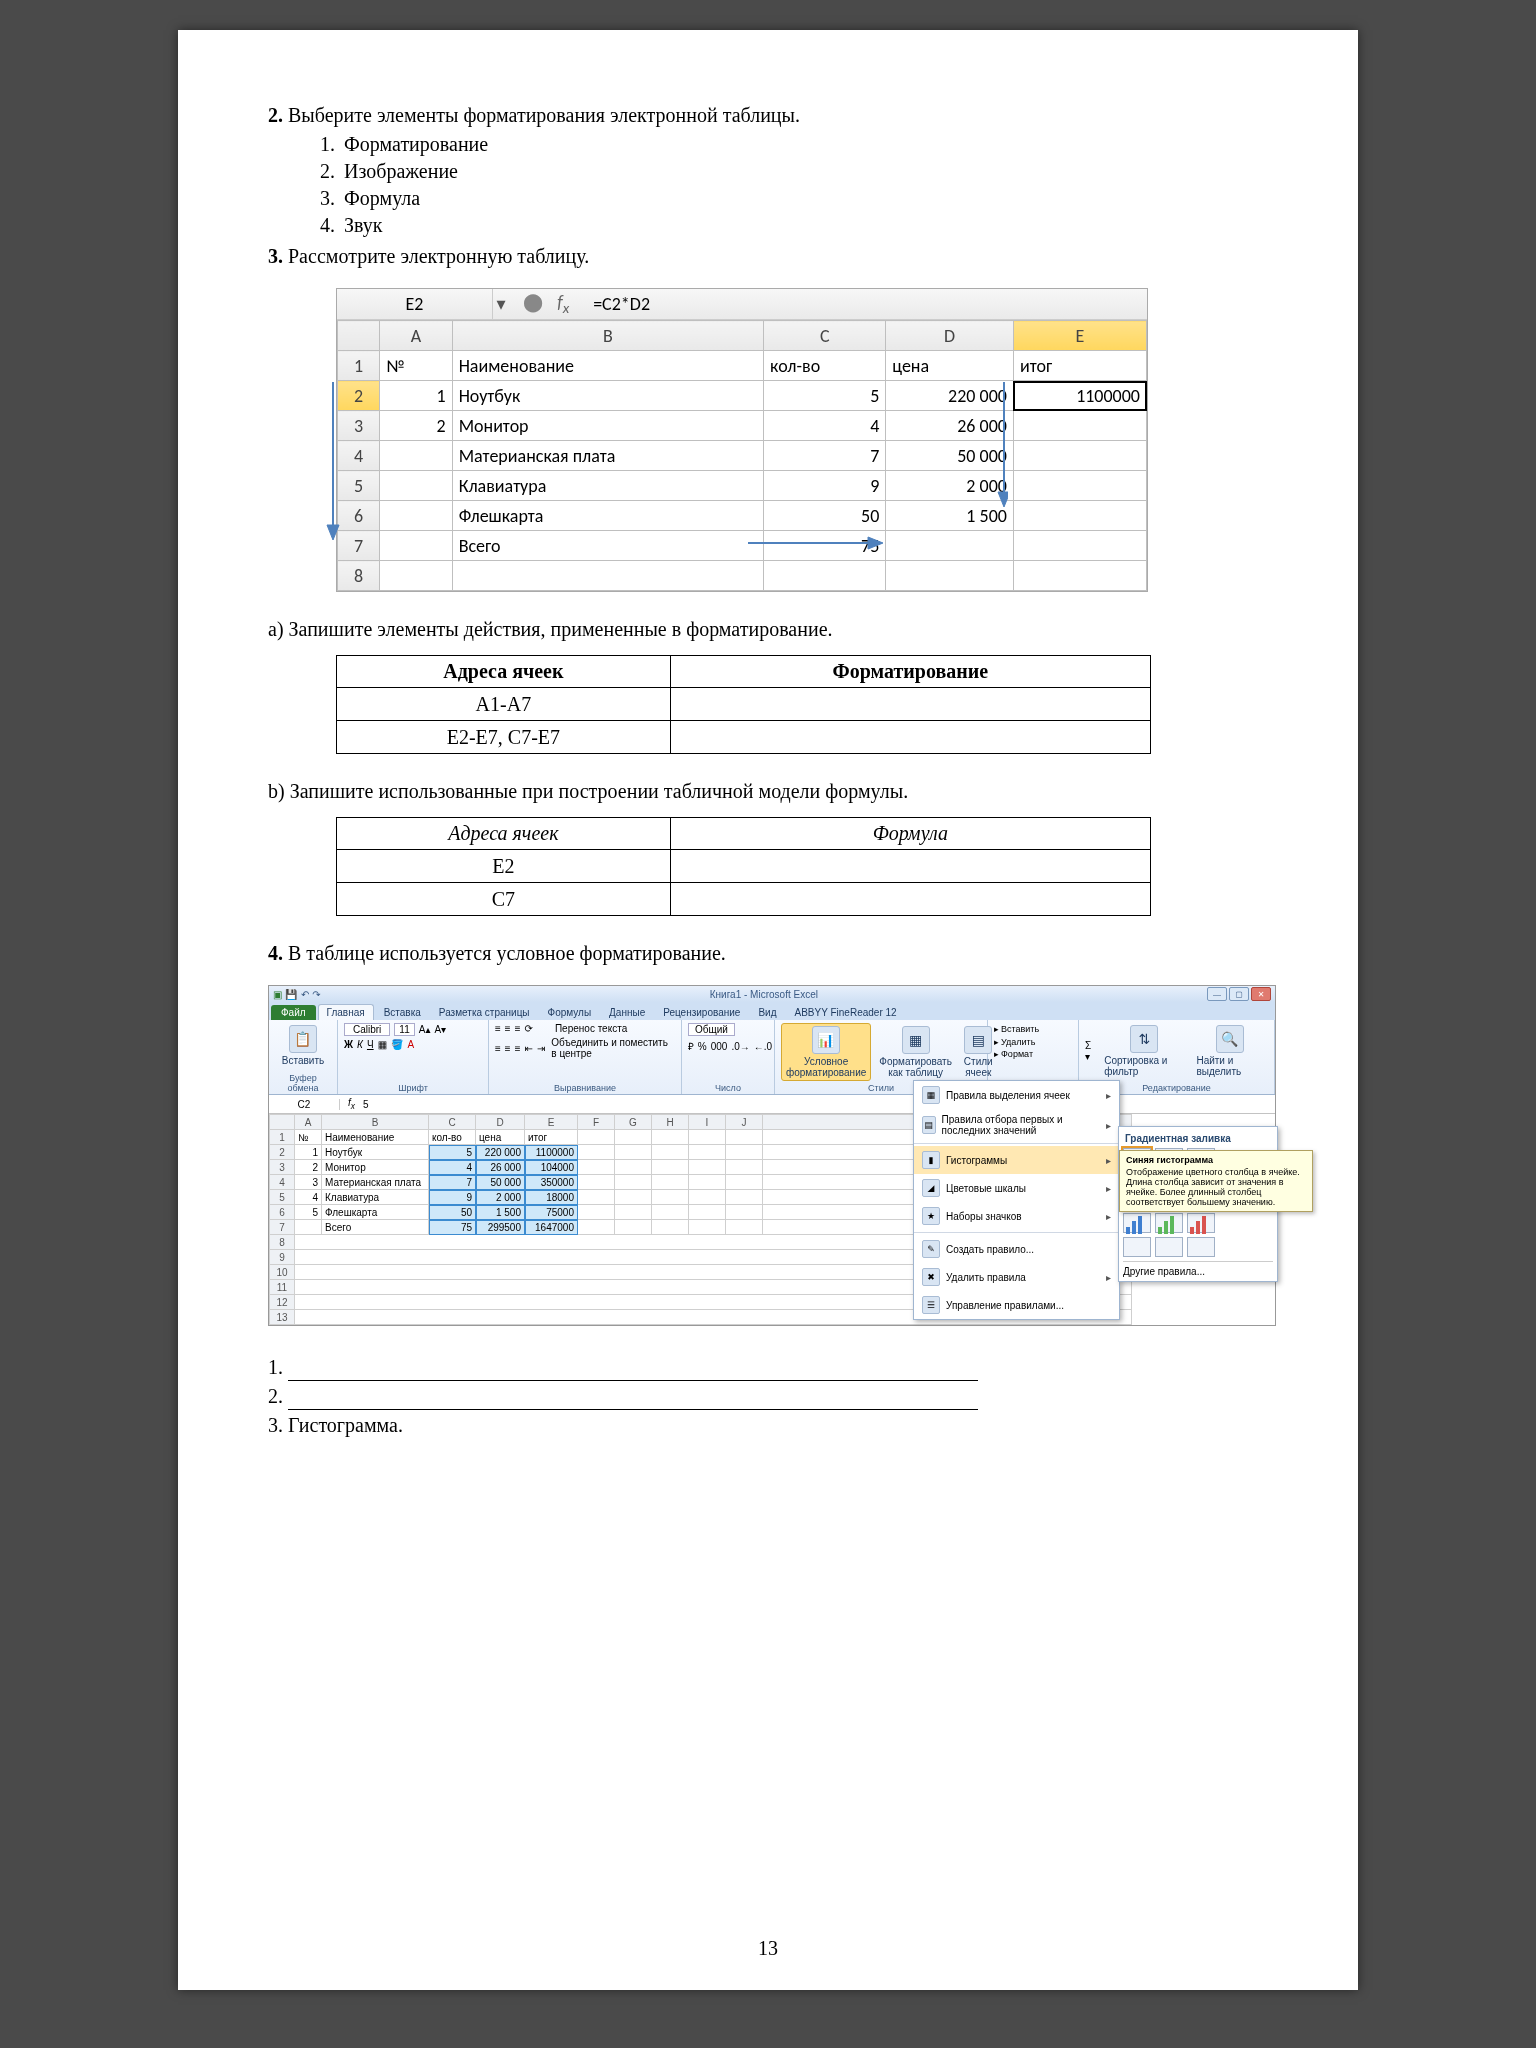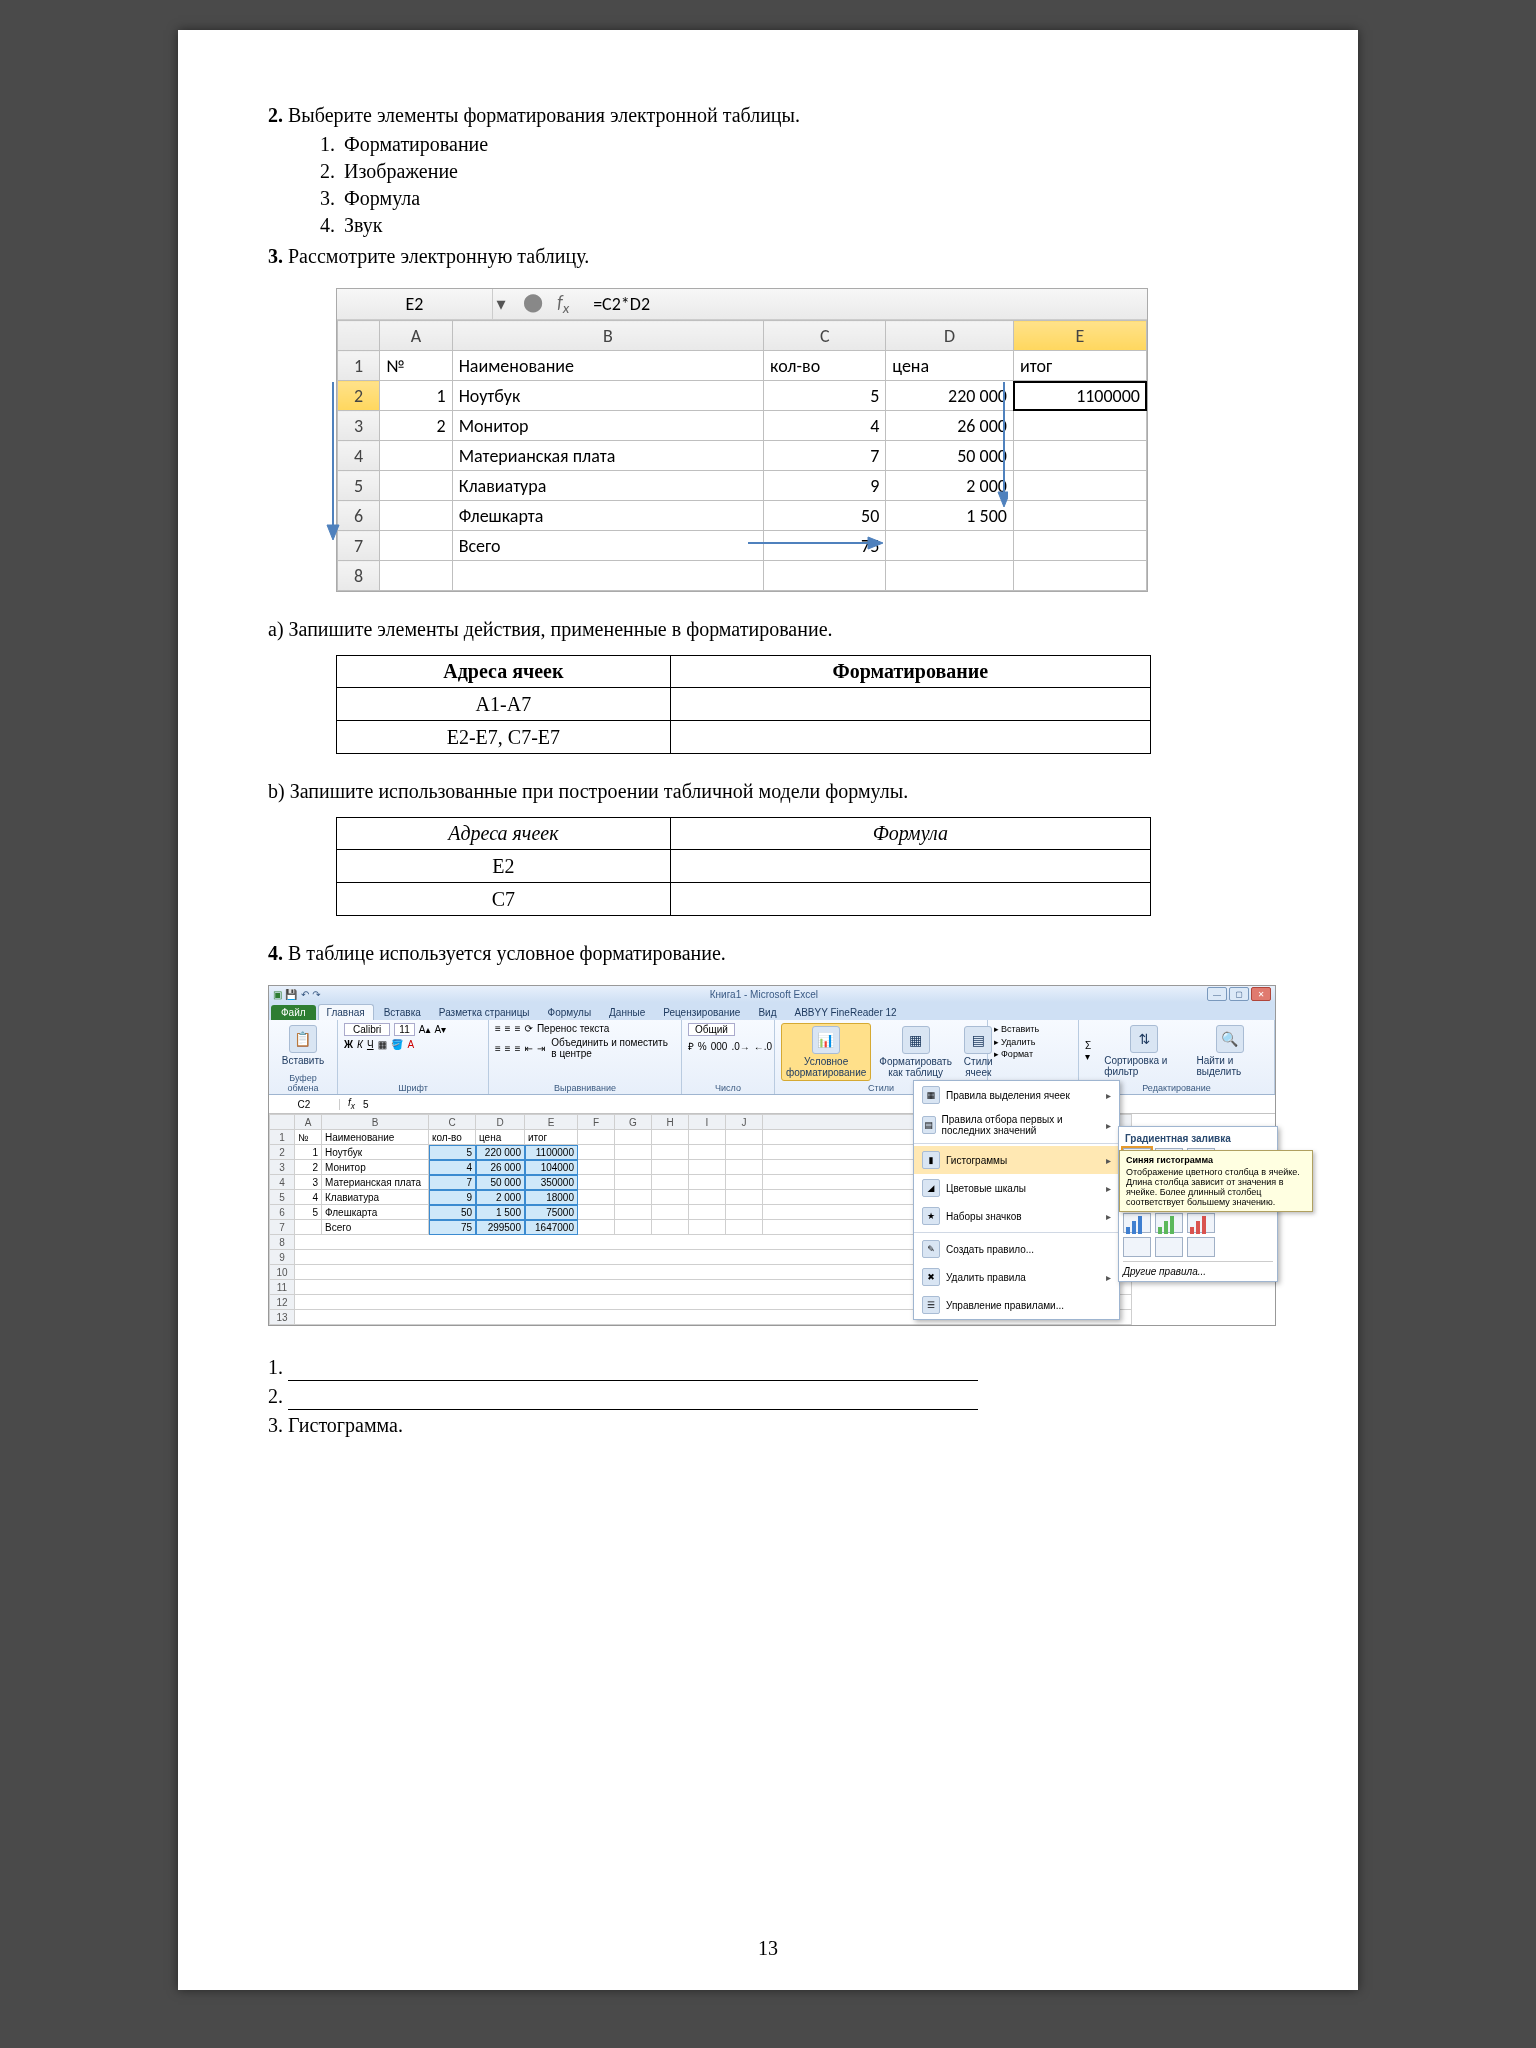--- a/index.html
+++ b/index.html
@@ -462,21 +462,21 @@
           <span style="color:#c00">A</span>
         </div>
         <div class="glabel">Шрифт</div>
       </div>
       <div class="rgrp" style="width:180px">
         <div class="rrow">
           <span>≡</span>
           <span>≡</span>
           <span>≡</span>
           <span>⟳</span>
-          <span style="margin-left:0">Перенос текста</span>
+          <span style="margin-left:18px">Перенос текста</span>
         </div>
         <div class="rrow" style="margin-top:3px">
           <span>≡</span>
           <span>≡</span>
           <span>≡</span>
           <span>⇤</span>
           <span>⇥</span>
           <span style="margin-left:2px">Объединить и поместить в центре</span>
         </div>
         <div class="glabel">Выравнивание</div>
@@ -827,21 +827,21 @@
               <div class="bar" style="height:70%;background:#d9534f"></div>
               <div class="bar" style="height:100%;background:#d9534f"></div>
             </div>
           </div>
       </div>
       <div class="swrow">
         <div class="sw"></div>
         <div class="sw"></div>
         <div class="sw"></div>
       </div>
-      <div style="border-top:1px solid #ccc;padding-top:4px;font-style:italic;">Другие правила...</div>
+      <div style="border-top:1px solid #ccc;padding-top:4px;">Другие правила...</div>
     </div>
 
     <div class="tooltip">
       <div class="tt-title">Синяя гистограмма</div>
       <div>Отображение цветного столбца в ячейке. Длина столбца зависит от значения в ячейке. Более длинный столбец соответствует большему значению.</div>
     </div>
   </div>
 
   <p class="q"><span>1.</span> <span class="blank-line"></span></p>
   <p class="q"><span>2.</span> <span class="blank-line"></span></p>

